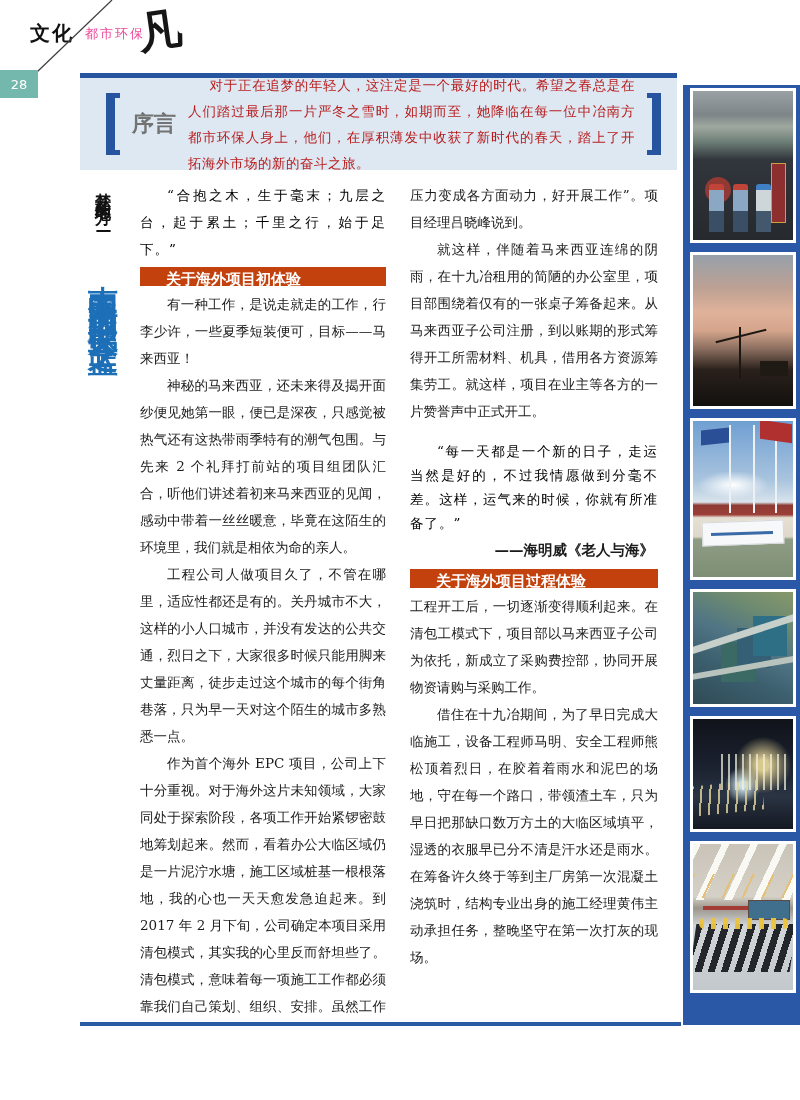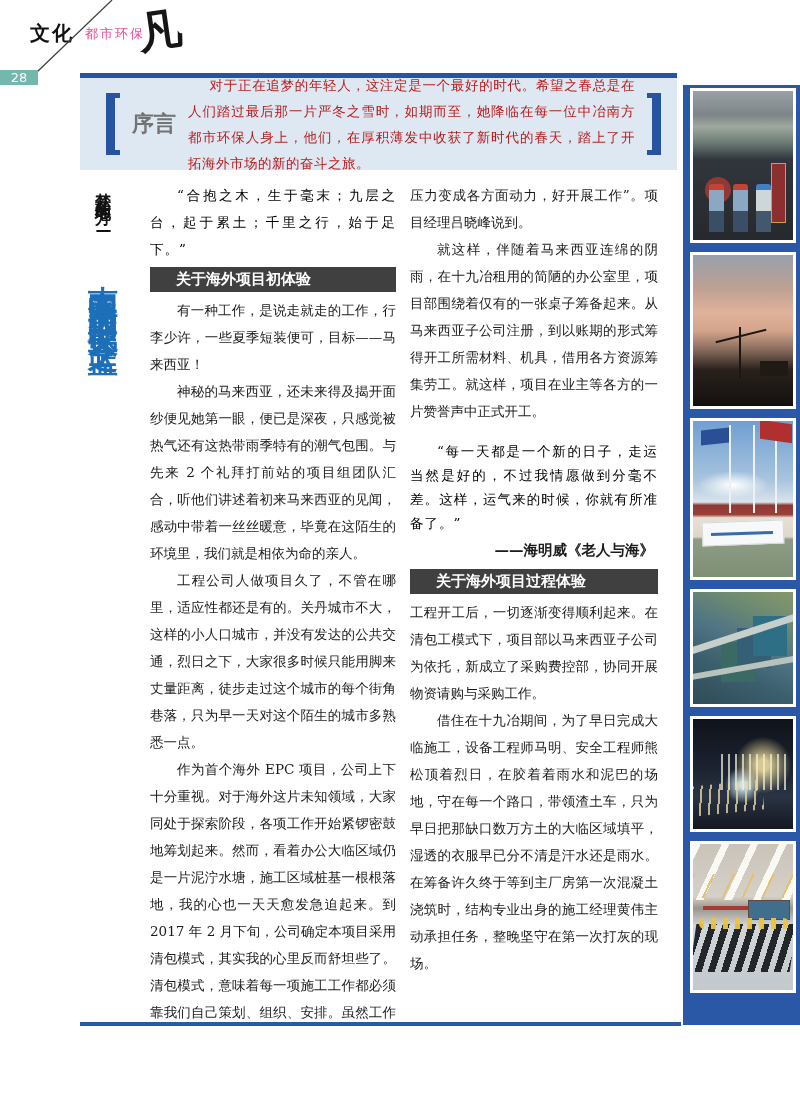--- a/index.html
+++ b/index.html
@@ -9,21 +9,21 @@
     overflow:hidden; font-family:"DejaVu Serif","Liberation Serif",serif;
   }
   
   .section-label { position:absolute; left:30px; top:20px; font-size:20px; font-weight:bold;
     color:#111; font-family:"DejaVu Sans","Liberation Sans",sans-serif; letter-spacing:2px; }
   .pub-name { position:absolute; left:85px; top:25px; font-size:13px; color:#ec4899;
     font-family:"DejaVu Sans","Liberation Sans",sans-serif; letter-spacing:2px; }
   .logo-char { position:absolute; left:138px; top:2px; font-size:44px; font-weight:bold;
     color:#161616; transform:rotate(-8deg); font-family:"DejaVu Serif",serif; }
   .diag-line { position:absolute; left:0; top:0; }
-  .page-num { position:absolute; left:0; top:70px; width:38px; height:15px; background:#74b7ac;
+  .page-num { position:absolute; left:0; top:70px; width:38px; height:28px; background:#74b7ac;
     color:#fff; font-family:"DejaVu Sans","Liberation Sans",sans-serif; font-size:13px;
     display:flex; align-items:center; justify-content:center; }
   
   .preface { position:absolute; left:80px; top:73px; width:597px; height:97px;
     background:#dde8f3; border-top:5px solid #27549f; display:flex; align-items:center;
     padding:0 16px 0 26px; gap:12px; }
   .bracket { width:14px; height:62px; flex:0 0 auto; }
   .bracket.left  { border-left:9px solid #27549f; border-top:5px solid #27549f; border-bottom:5px solid #27549f; }
   .bracket.right { border-right:9px solid #27549f; border-top:5px solid #27549f; border-bottom:5px solid #27549f; }
   .preface-label { flex:0 0 auto; color:#737373; font-weight:bold; font-size:22px;
@@ -33,30 +33,30 @@
   
   .vtitle { position:absolute; left:82px; top:180px; height:690px;
     writing-mode:vertical-rl; text-orientation:upright; }
   .vtitle .prefix { font-size:16px; font-weight:600; color:#121212; letter-spacing:3px;
     font-family:"DejaVu Sans","Liberation Sans",sans-serif; }
   .vtitle .main { font-size:30px; font-weight:bold; color:#1d6fb8; letter-spacing:5px;
     font-family:"DejaVu Sans","Liberation Sans",sans-serif; }
   
   .col { position:absolute; top:182px; height:843px; overflow:hidden;
     font-size:13.5px; line-height:27px; color:#1b1b1b; text-align:justify; }
-  .col1 { left:150px; width:246px; }
+  .col1 { left:140px; width:246px; }
   .col2 { left:410px; width:248px; }
   .col p { text-indent:2em; }
   .col p.noindent { text-indent:0; }
   .quote { color:#000; letter-spacing:1px; font-family:"DejaVu Serif",serif; }
   .quote.block { margin-top:14px; line-height:24px; }
   .attribution { text-align:right; font-weight:bold; font-size:14.5px; padding-right:4px;
     font-family:"DejaVu Sans","Liberation Sans",sans-serif; margin:2px 0 5px 0; text-indent:0; }
-  .sec-header { background:#404040; color:#ffffff; font-weight:bold; font-size:15px;
-    height:25px; line-height:25px; padding-left:26px; margin:4px 0 5px 0;
+  .sec-header { background:#c2410c; color:#ffffff; font-weight:bold; font-size:15px;
+    height:19px; line-height:25px; padding-left:26px; margin:4px 0 5px 0;
     font-family:"DejaVu Sans","Liberation Sans",sans-serif; }
   
   .bottom-rule { position:absolute; left:80px; top:1022px; width:601px; height:4px; background:#2b5aa5; }
   
   .sidebar { position:absolute; left:683px; top:85px; width:117px; height:940px;
     background:#2a58a7; padding:3px 0 0 7px; display:flex; flex-direction:column; gap:9px; }
   .photo { width:106px; border:3px solid #ffffff; position:relative; overflow:hidden; flex:0 0 auto; }
   
   .ph1 { height:155px; background:linear-gradient(180deg,#99a1a4 0%,#7d8588 16%,#9fa89f 24%,#6e7f78 34%,#31363c 46%,#26292e 100%); }
   .ph1 .circle { position:absolute; left:12px; top:86px; width:26px; height:26px; border-radius:50%; background:#a33b34; opacity:.85; }

